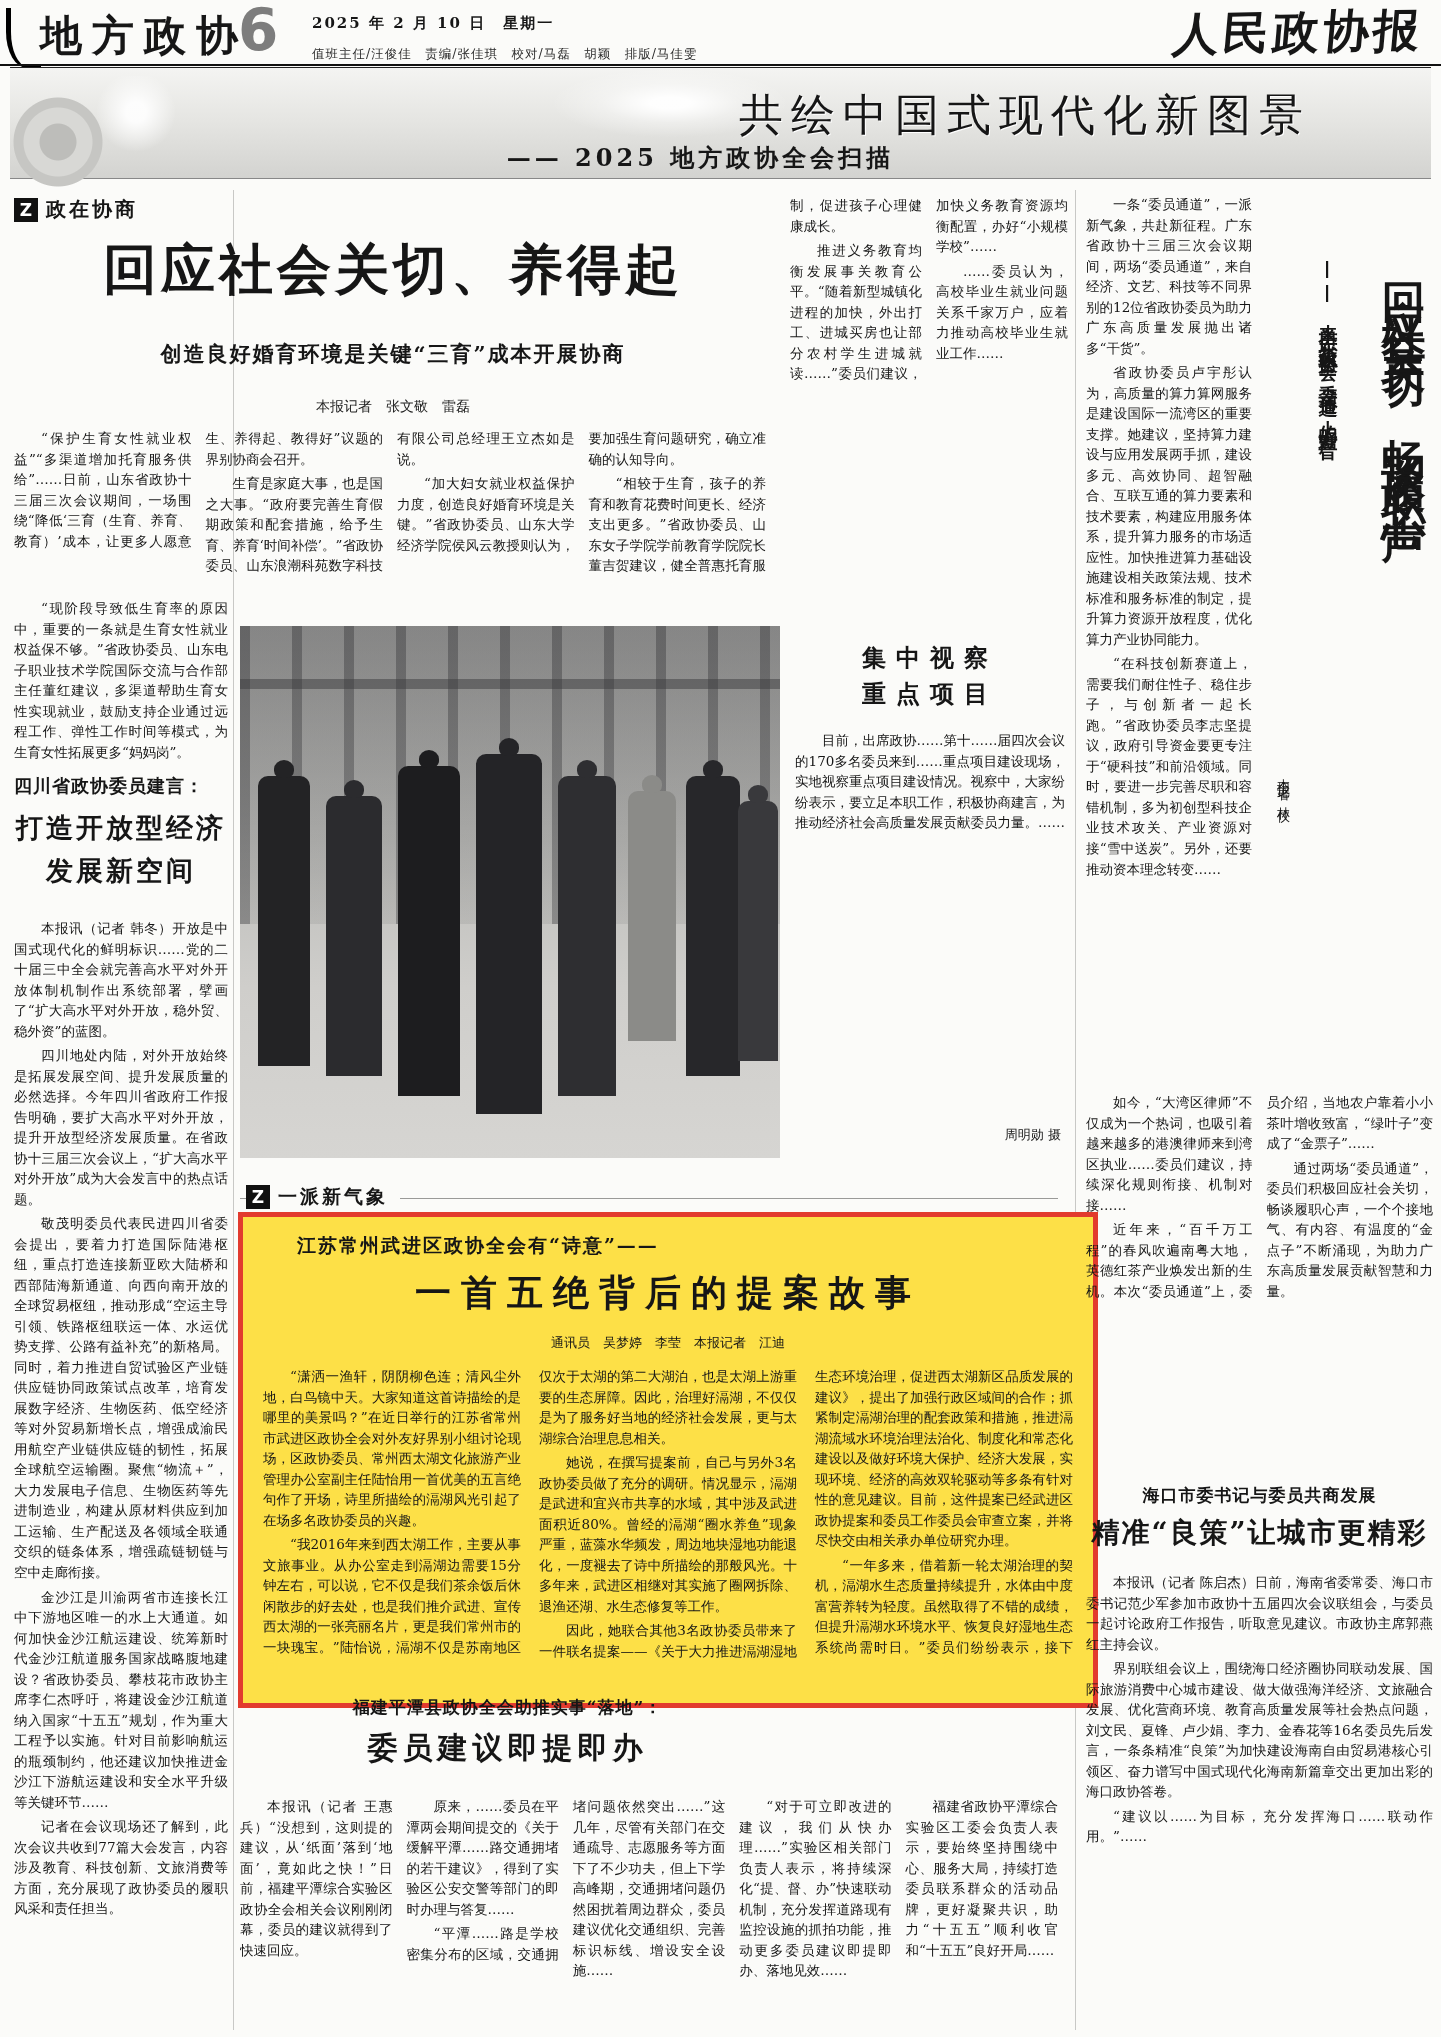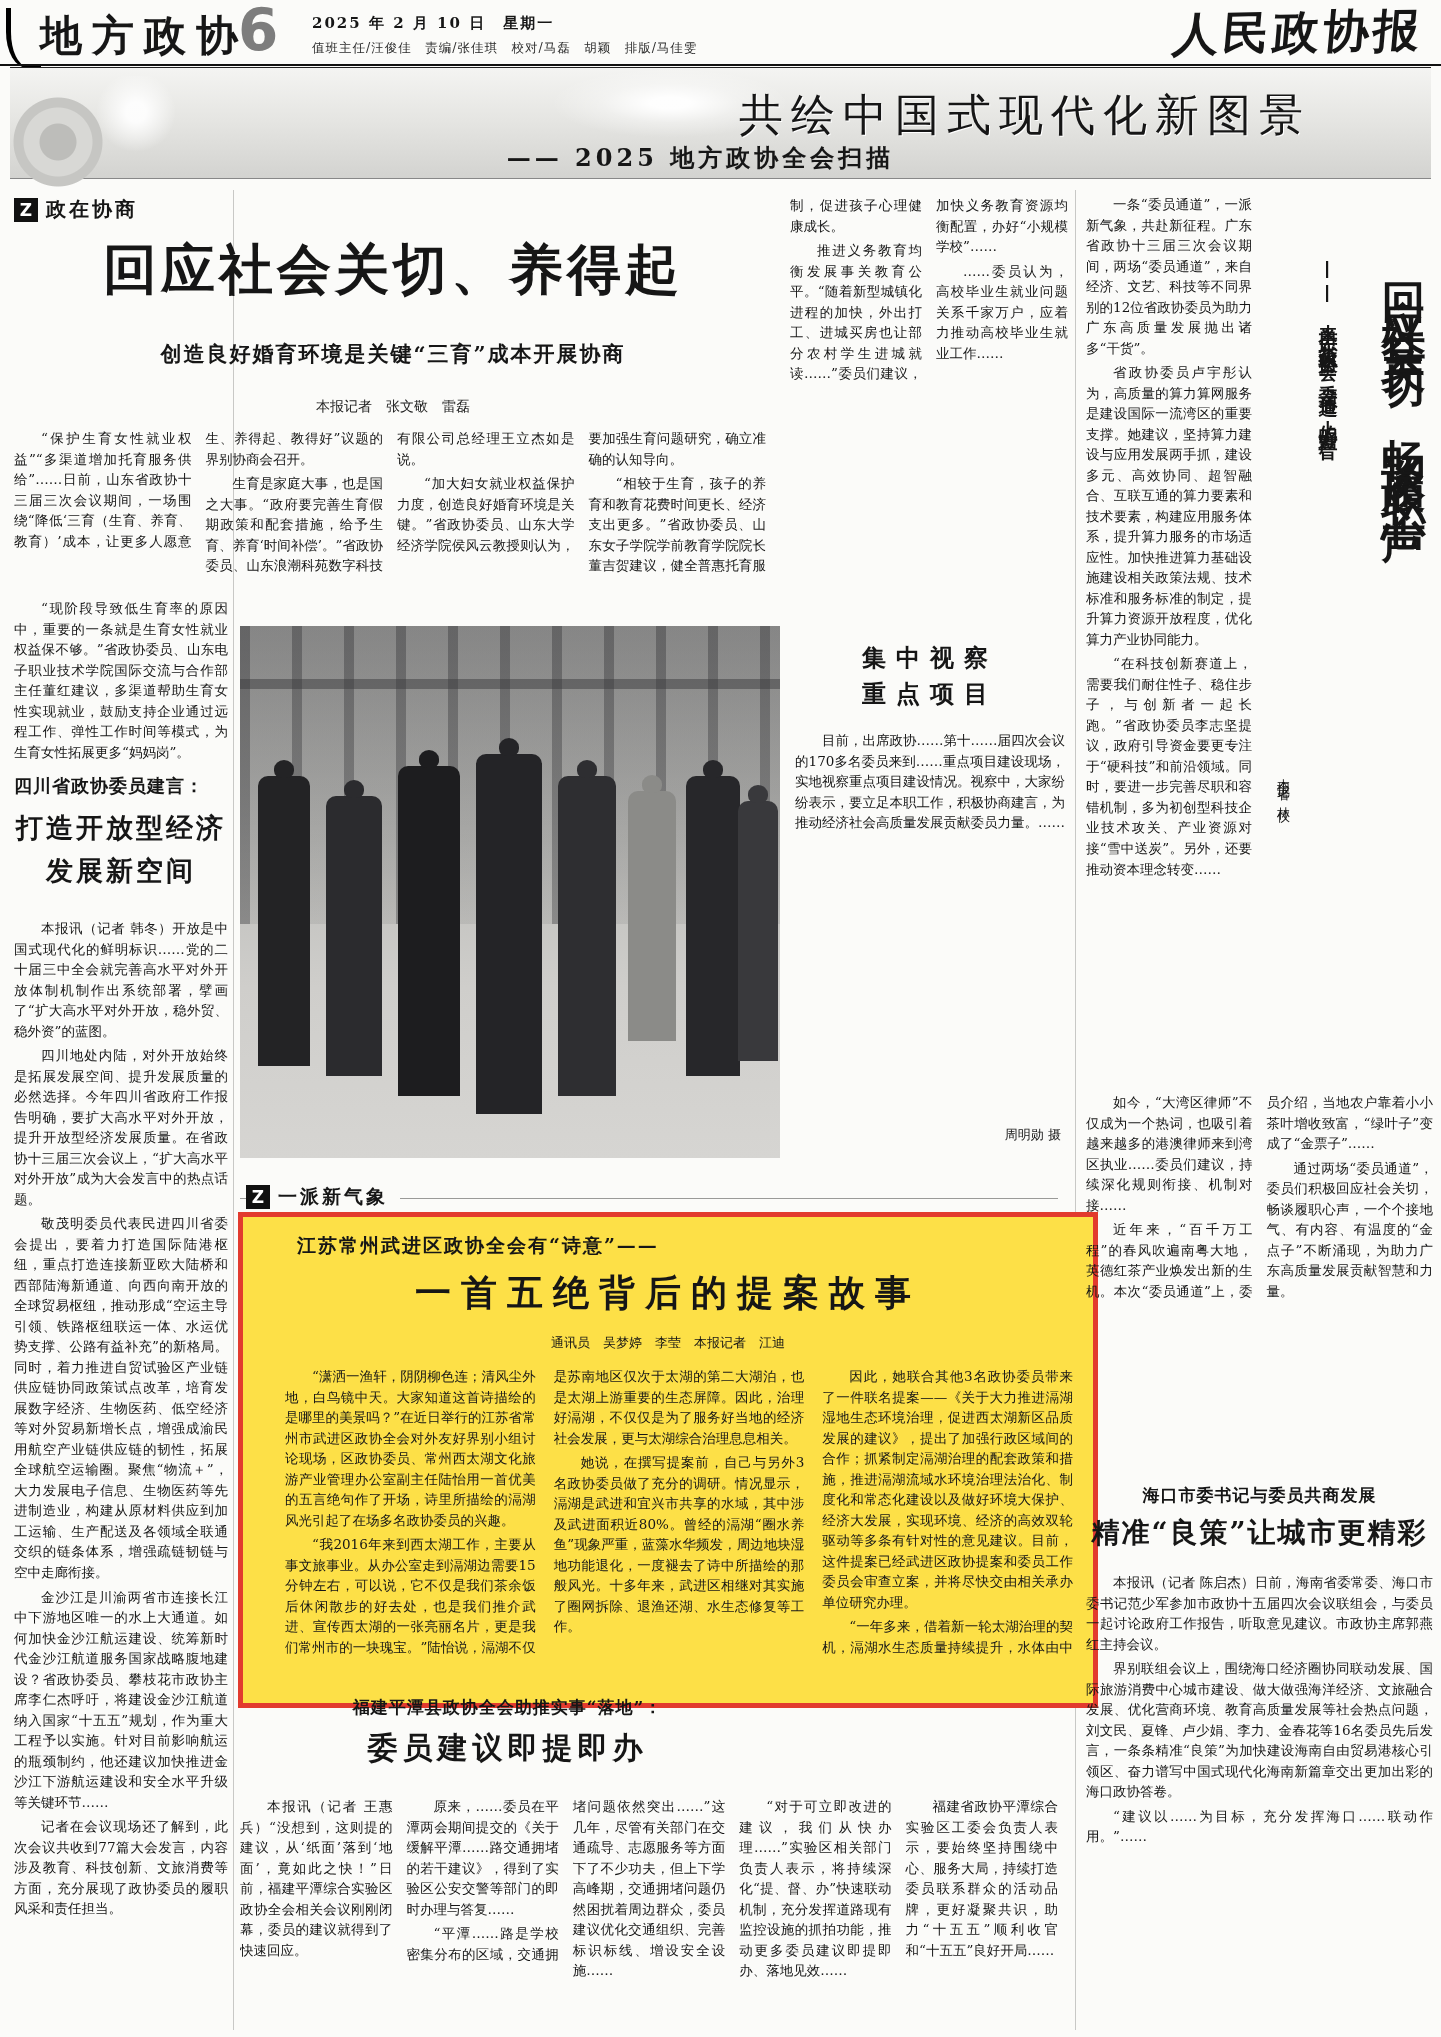--- a/index.html
+++ b/index.html
@@ -12,21 +12,21 @@
   .cols-3{column-count:3;column-gap:18px;}
   .cols-4{column-count:4;column-gap:14px;}
   .cols-5{column-count:5;column-gap:14px;}
   .clip{overflow:hidden;}
   .center{text-align:center;}
   
   .mast-bracket{left:6px;top:8px;width:30px;height:58px;border-left:5px solid #000;border-bottom:2px solid #000;border-radius:0 0 0 60%;}
   .mast-title{left:40px;top:8px;font-size:42px;font-weight:bold;letter-spacing:10px;}
   .mast-page{left:238px;top:-4px;font-size:58px;font-weight:bold;color:#7d7d7d;font-family:"DejaVu Sans",sans-serif;}
   .mast-date{left:312px;top:14px;font-size:15px;font-weight:bold;letter-spacing:2px;}
-  .mast-staff{left:312px;top:40px;font-size:12.5px;color:#2b2b2b;letter-spacing:1px;}
+  .mast-staff{left:312px;top:46px;font-size:12.5px;color:#2b2b2b;letter-spacing:1px;}
   .mast-paper{right:18px;top:2px;font-size:46px;font-weight:bold;transform:skewX(-6deg) rotate(-1deg);letter-spacing:4px;}
   .mast-rule{left:0;top:64px;width:1441px;height:2px;background:#111;}
   
   .banner{left:10px;top:67px;width:1421px;height:110px;border-top:1px solid #222;border-bottom:1px solid #888;
           background:linear-gradient(180deg,#f4f4f2 0%,#e6e6e3 45%,#d3d3d0 100%);}
   .banner-swirl{position:absolute;left:-30px;top:8px;width:260px;height:120px;
      background:radial-gradient(circle at 30% 55%,#bdbdba 0 18px,#d8d8d5 19px 34px,#c6c6c3 35px 44px,transparent 45px),
                 radial-gradient(circle at 60% 30%,rgba(255,255,255,.9) 0 10px,transparent 40px);}
   .banner-flare{position:absolute;left:38%;top:0;width:240px;height:70px;
      background:radial-gradient(ellipse at center,rgba(255,255,255,.95) 0 12%,rgba(255,255,255,.35) 40%,transparent 70%);}
@@ -153,21 +153,21 @@
 
   <div class="abs hrule" style="left:240px;top:1198px;width:818px;"></div>
   <div class="abs tag" style="left:246px;top:1184px;background:#fbfbf9;padding:0 12px 0 0;">
     <span class="badge">Z</span>
     <span class="lbl" style="font-size:19px;">一派新气象</span>
   </div>
   <div class="abs redbox" style="left:238px;top:1212px;width:810px;height:454px;padding:16px 20px;">
     <div class="red-kicker">江苏常州武进区政协全会有“诗意”——</div>
     <div class="red-headline">一首五绝背后的提案故事</div>
     <div class="red-byline">通讯员　吴梦婷　李莹　本报记者　江迪</div>
-    <div class="body-text cols-3 clip" style="margin-top:14px;height:296px;margin-left:22px;">
+    <div class="body-text cols-3 clip" style="margin-top:14px;height:296px;">
       <p>“潇洒一渔轩，阴阴柳色连；清风尘外地，白鸟镜中天。大家知道这首诗描绘的是哪里的美景吗？”在近日举行的江苏省常州市武进区政协全会对外友好界别小组讨论现场，区政协委员、常州西太湖文化旅游产业管理办公室副主任陆怡用一首优美的五言绝句作了开场，诗里所描绘的滆湖风光引起了在场多名政协委员的兴趣。</p>
       <p>“我2016年来到西太湖工作，主要从事文旅事业。从办公室走到滆湖边需要15分钟左右，可以说，它不仅是我们茶余饭后休闲散步的好去处，也是我们推介武进、宣传西太湖的一张亮丽名片，更是我们常州市的一块瑰宝。”陆怡说，滆湖不仅是苏南地区仅次于太湖的第二大湖泊，也是太湖上游重要的生态屏障。因此，治理好滆湖，不仅仅是为了服务好当地的经济社会发展，更与太湖综合治理息息相关。</p>
       <p>她说，在撰写提案前，自己与另外3名政协委员做了充分的调研。情况显示，滆湖是武进和宜兴市共享的水域，其中涉及武进面积近80%。曾经的滆湖“圈水养鱼”现象严重，蓝藻水华频发，周边地块湿地功能退化，一度褪去了诗中所描绘的那般风光。十多年来，武进区相继对其实施了圈网拆除、退渔还湖、水生态修复等工作。</p>
       <p>因此，她联合其他3名政协委员带来了一件联名提案——《关于大力推进滆湖湿地生态环境治理，促进西太湖新区品质发展的建议》，提出了加强行政区域间的合作；抓紧制定滆湖治理的配套政策和措施，推进滆湖流域水环境治理法治化、制度化和常态化建设以及做好环境大保护、经济大发展，实现环境、经济的高效双轮驱动等多条有针对性的意见建议。目前，这件提案已经武进区政协提案和委员工作委员会审查立案，并将尽快交由相关承办单位研究办理。</p>
       <p>“一年多来，借着新一轮太湖治理的契机，滆湖水生态质量持续提升，水体由中度富营养转为轻度。虽然取得了不错的成绩，但提升滆湖水环境水平、恢复良好湿地生态系统尚需时日。”委员们纷纷表示，接下来，不但要持续关注好提案办理情况，更要在此过程中因地制宜谋划好提案建议，彰显委员担当，以环境“含绿量”提升区域发展“含金量”。</p>
     </div>
   </div>
 
   <div class="abs kicker-sm center" style="left:240px;top:1696px;width:535px;">福建平潭县政协全会助推实事“落地”：</div>
   <div class="abs h-med center" style="left:240px;top:1728px;width:535px;">委员建议即提即办</div>

